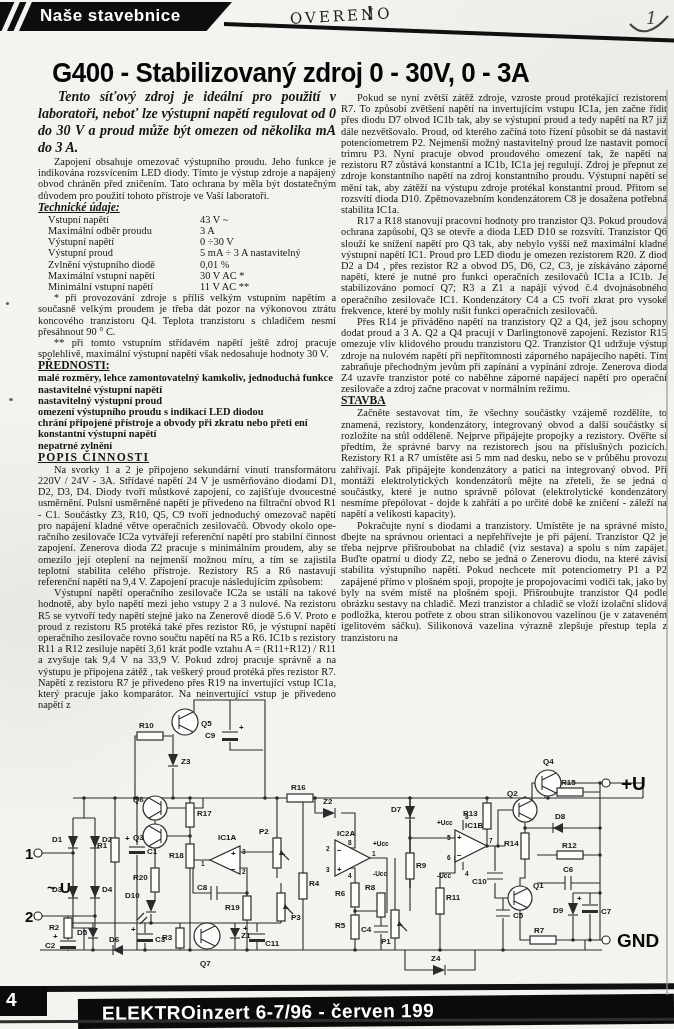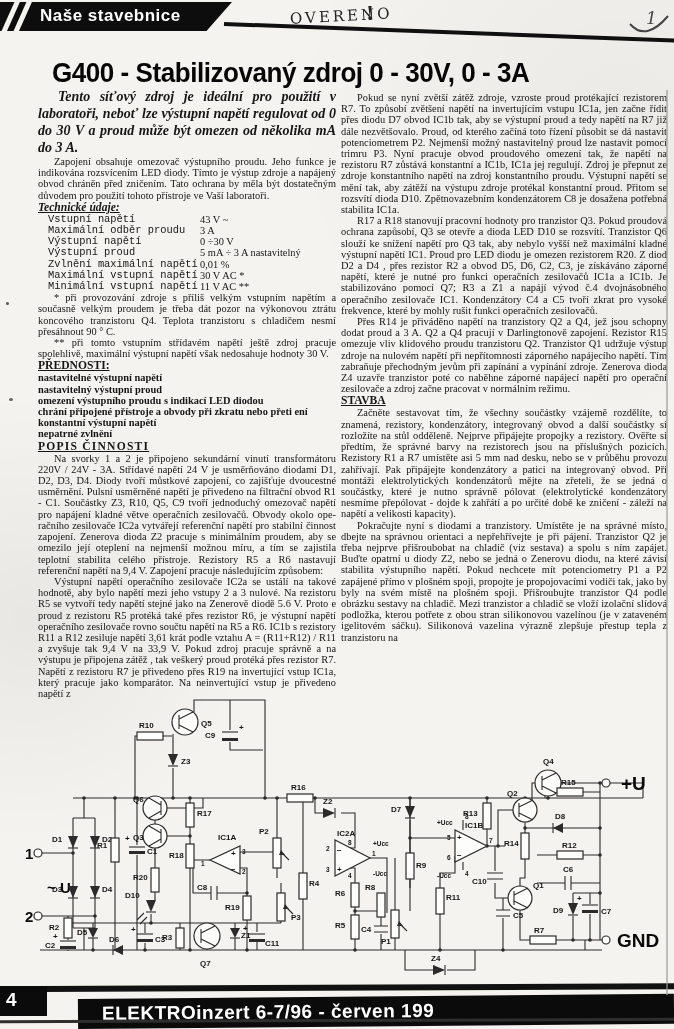--- a/index.html
+++ b/index.html
@@ -31,21 +31,21 @@
   .col{position:absolute;text-align:justify;font-size:10.4px;line-height:11.2px;color:#161616;}
   .col-left{left:38px;top:88px;width:298px;}
   .col-right{left:341px;top:92px;width:326px;}
   .col p{margin:0;}
   .ind{text-indent:16px;}
   .lead{font-weight:bold;font-style:italic;font-size:14px;line-height:17px;text-indent:20px;}
   .h-ul{font-weight:bold;text-decoration:underline;font-size:11.6px;line-height:13px;}
   .h-it{font-style:italic;}
   .h-sp{letter-spacing:1.2px;text-decoration:underline;}
   .spec-row{display:flex;}
-  .spec-label{width:152px;padding-left:10px;flex:none;font-family:Liberation Mono, monospace;}
+  .spec-label{width:152px;padding-left:10px;flex:none;}
   .feat{font-weight:bold;text-align:left;}
   
   .schematic{position:absolute;left:25px;top:688px;width:649px;height:315px;}
   .w{stroke:#2b2b2b;stroke-width:1.1;fill:none;}
   .cmp{fill:#fdfdfb;stroke:#2b2b2b;stroke-width:1.2;}
   .fl{fill:#2b2b2b;stroke:none;}
   .lbl{font:bold 8px "Liberation Sans",sans-serif;fill:#151515;}
   .pin{font:bold 6.5px "Liberation Sans",sans-serif;fill:#151515;}
   .sgn{font:bold 8px "Liberation Sans",sans-serif;fill:#151515;}
   .term{font:900 19px "Liberation Sans",sans-serif;fill:#0a0a0a;}
@@ -99,34 +99,35 @@
       </div>
     <div class="spec-row">
         <span class="spec-label">Výstupní napětí</span>
         <span>0 ÷30 V</span>
       </div>
     <div class="spec-row">
         <span class="spec-label">Výstupní proud</span>
         <span>5 mA ÷ 3 A  nastavitelný</span>
       </div>
     <div class="spec-row">
-        <span class="spec-label">Zvlnění maximální napětí</span>
+        <span class="spec-label">Zvlnění výstupního diodě</span>
         <span>0,01 %</span>
       </div>
     <div class="spec-row">
         <span class="spec-label">Maximální vstupní napětí</span>
         <span>30 V  AC   *</span>
       </div>
     <div class="spec-row">
         <span class="spec-label">Minimální vstupní napětí</span>
         <span>11 V  AC   **</span>
       </div>
     <p class="ind">*   při provozování zdroje s příliš velkým vstupním napětím a současně velkým proudem je třeba dát pozor na výkonovou ztrátu koncového tranzistoru Q4. Teplota tranzistoru s chladičem nesmí přesáhnout 90 ° C.</p>
     <p class="ind">**   při tomto vstupním střídavém napětí ještě zdroj pracuje spolehlivě, maximální výstupní napětí však nedosahuje hodnoty 30 V.</p>
     <div class="h-ul">PŘEDNOSTI:</div>
+    <div class="feat">malé rozměry, lehce zamontovatelný kamkoliv, jednoduchá funkce</div>
     <div class="feat">nastavitelné výstupní napětí</div>
     <div class="feat">nastavitelný výstupní proud</div>
     <div class="feat">omezení výstupního proudu s indikací LED diodou</div>
     <div class="feat">chrání připojené přístroje a obvody při zkratu nebo přeti ení</div>
     <div class="feat">konstantní výstupní napětí</div>
     <div class="feat">nepatrné zvlnění</div>
     <div class="h-ul h-sp">POPIS ČINNOSTI</div>
     <p class="ind">Na svorky 1 a 2 je připojeno sekundární vinutí transformátoru 220V / 24V - 3A. Střídavé napětí 24 V je usměrňováno diodami D1, D2, D3, D4. Diody tvoří můstkové zapojení, co zajišťuje dvoucestné usměrnění. Pulsní usměrněné napětí je přivedeno na filtrační obvod R1 - C1. Součástky Z3, R10, Q5, C9 tvoří jednoduchý omezovač napětí pro napájení kladné větve operačních zesilovačů. Obvody okolo ope- račního zesilovače IC2a vytvářejí referenční napětí pro stabilní činnost zapojení. Zenerova dioda Z2 pracuje s minimálním proudem, aby se omezilo její oteplení na nejmenší možnou míru, a tím se zajistila teplotní stabilita celého přístroje. Rezistory R5 a R6 nastavují referenční napětí na 9,4 V. Zapojení pracuje následujícím způsobem:</p>
     <p class="ind">Výstupní napětí operačního zesilovače IC2a se ustálí na takové hodnotě, aby bylo napětí mezi jeho vstupy 2 a 3 nulové. Na rezistoru R5 se vytvoří tedy napětí stejné jako na Zenerově diodě 5.6 V. Proto e proud z rezistoru R5 protéká také přes rezistor R6, je výstupní napětí operačního zesilovače rovno součtu napětí na R5 a R6. IC1b s rezistory R11 a R12 zesiluje napětí 3,61 krát podle vztahu A = (R11+R12) / R11 a zvyšuje tak 9,4 V na 33,9 V. Pokud zdroj pracuje správně a na výstupu je připojena zátěž , tak veškerý proud protéká přes rezistor R7. Napětí z rezistoru R7 je přivedeno přes R19 na invertující vstup IC1a, který pracuje jako komparátor. Na neinvertující vstup je přivedeno napětí z</p>
   </div>

